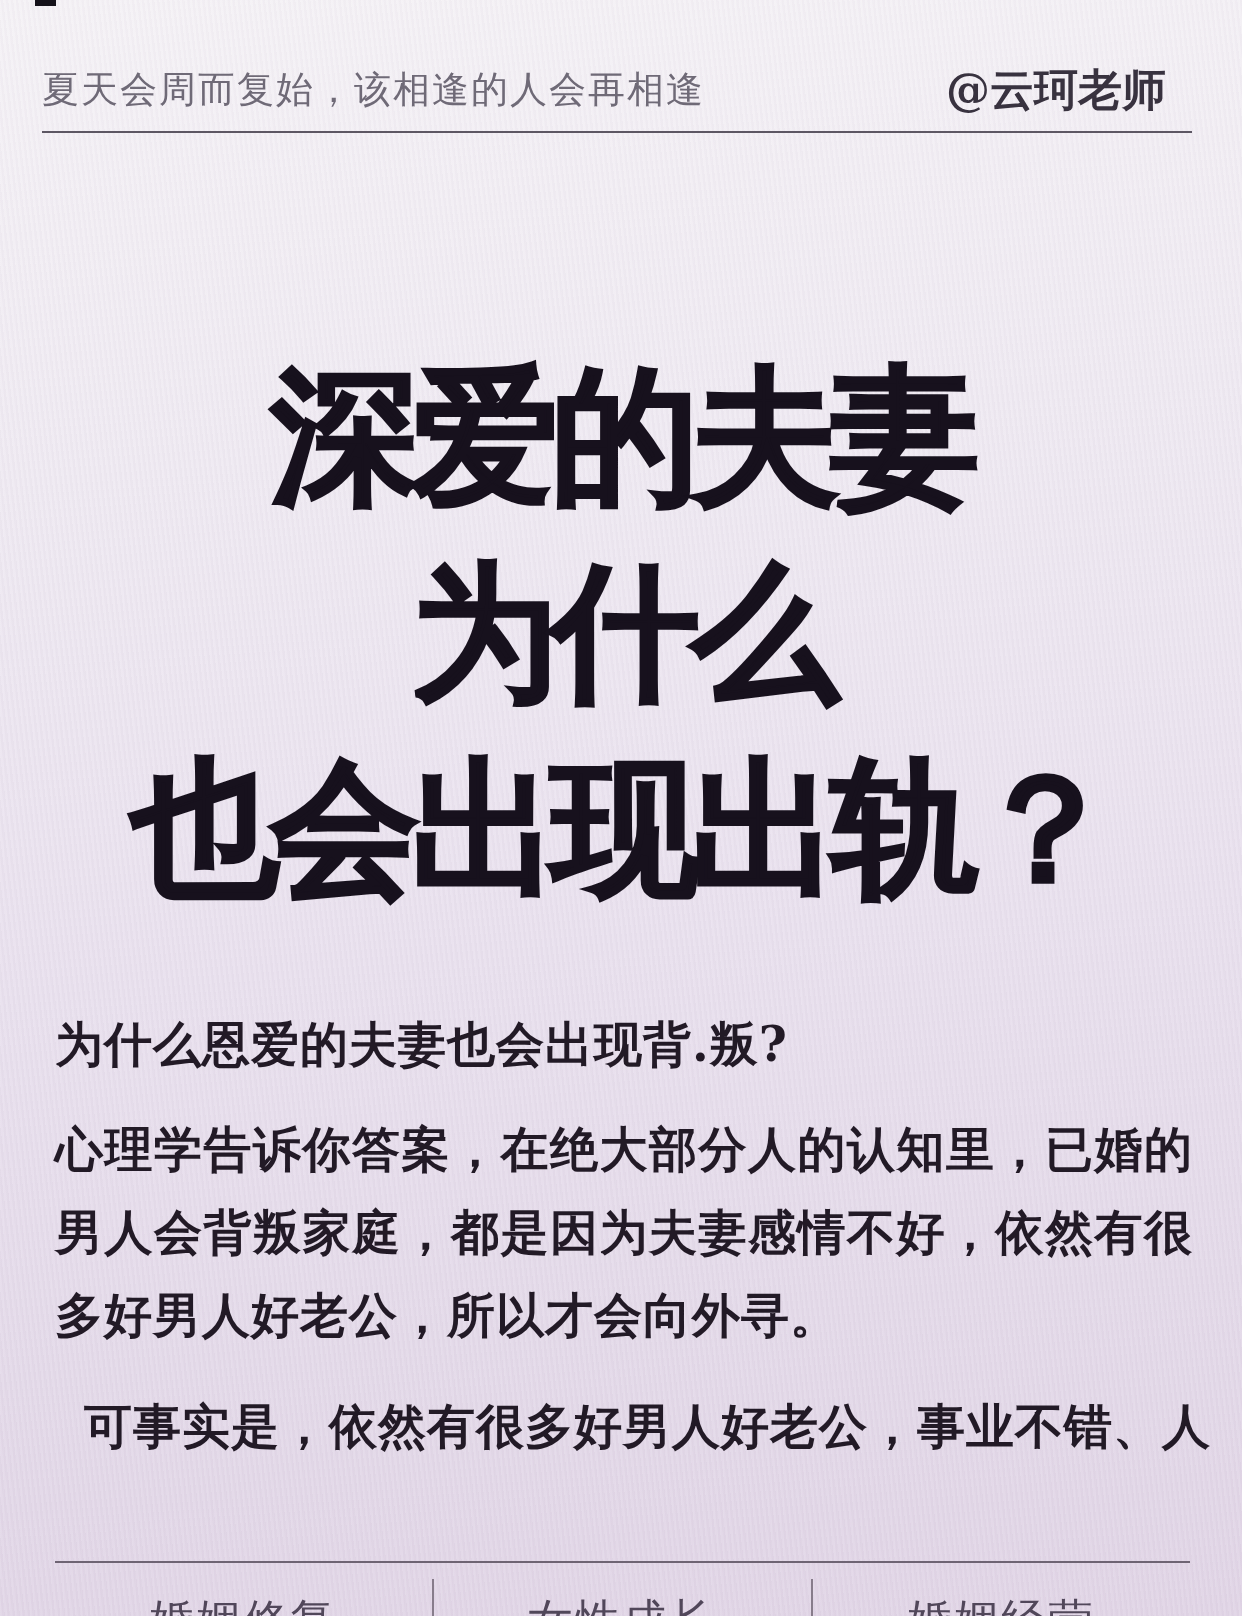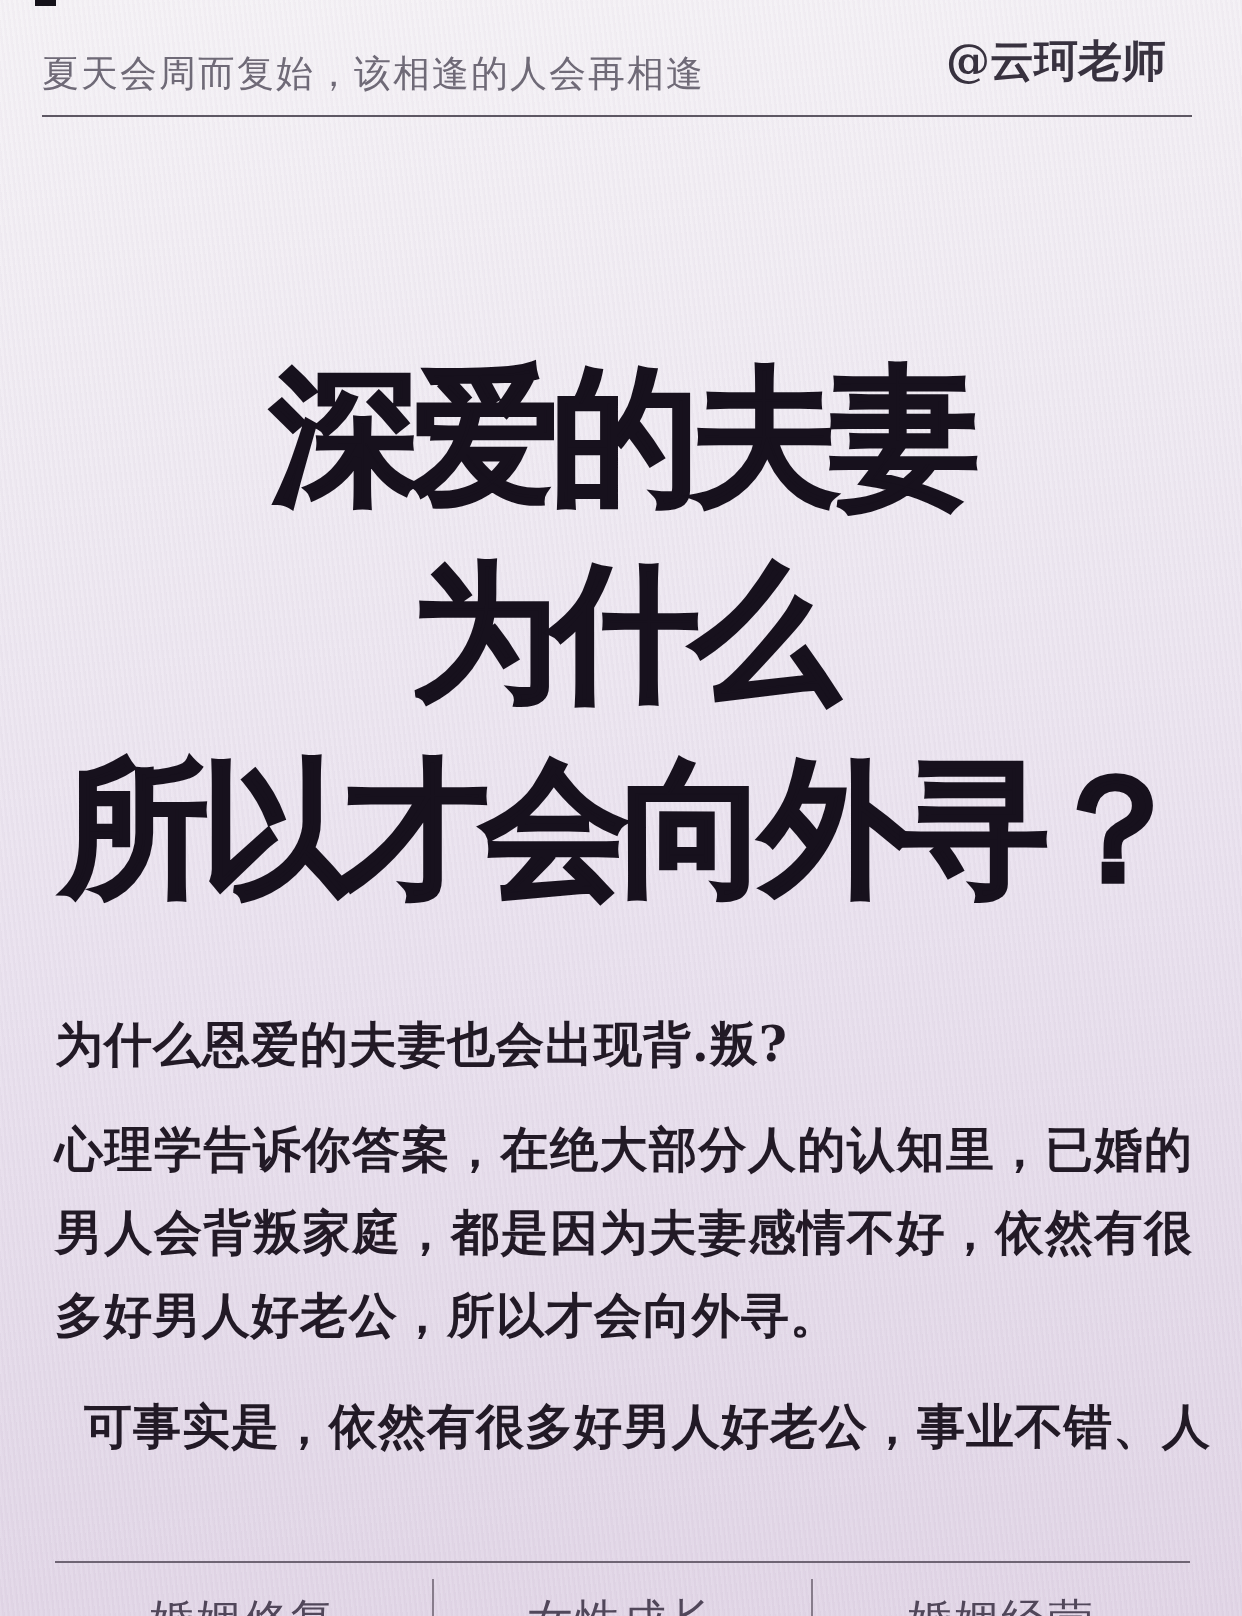--- a/index.html
+++ b/index.html
@@ -34,39 +34,39 @@
     left: 35px;
     top: 0;
     width: 21px;
     height: 6px;
     background: #15121a;
   }
   .header {
     position: absolute;
     left: 42px;
     right: 50px;
-    top: 0;
+    top: 16px;
     height: 115px;
     border-bottom: 2px solid #5d5763;
     display: flex;
     align-items: flex-end;
     justify-content: space-between;
   }
   .header .tagline {
     font-size: 37px;
     letter-spacing: 2px;
     color: #6f6a77;
     padding-bottom: 16px;
     white-space: nowrap;
   }
   .header .handle {
     font-size: 44px;
     font-weight: 600;
     color: #38323f;
-    padding-bottom: 24px;
+    padding-bottom: 11px;
     padding-right: 26px;
     white-space: nowrap;
   }
   .title {
     position: absolute;
     left: 0;
     right: 0;
     top: 338px;
     text-align: center;
     color: #17111d;
@@ -129,21 +129,21 @@
   <div class="corner-mark"></div>
 
   <div class="header">
     <div class="tagline">夏天会周而复始，该相逢的人会再相逢</div>
     <div class="handle">@云珂老师</div>
   </div>
 
   <div class="title">
     <div class="title-line">深爱的夫妻</div>
     <div class="title-line">为什么</div>
-    <div class="title-line">所以才会向外寻？</div>
+    <div class="title-line">也会出现出轨？</div>
   </div>
 
   <div class="body-copy">
     <div class="para para-1">为什么恩爱的夫妻也会出现背.叛?</div>
     <div class="para para-2">心理学告诉你答案，在绝大部分人的认知里，已婚的男人会背叛家庭，都是因为夫妻感情不好，依然有很多好男人好老公，所以才会向外寻。</div>
     <div class="para para-3">可事实是，依然有很多好男人好老公，事业不错、人</div>
   </div>
 
   <div class="footer">
     <div class="footer-tags">

